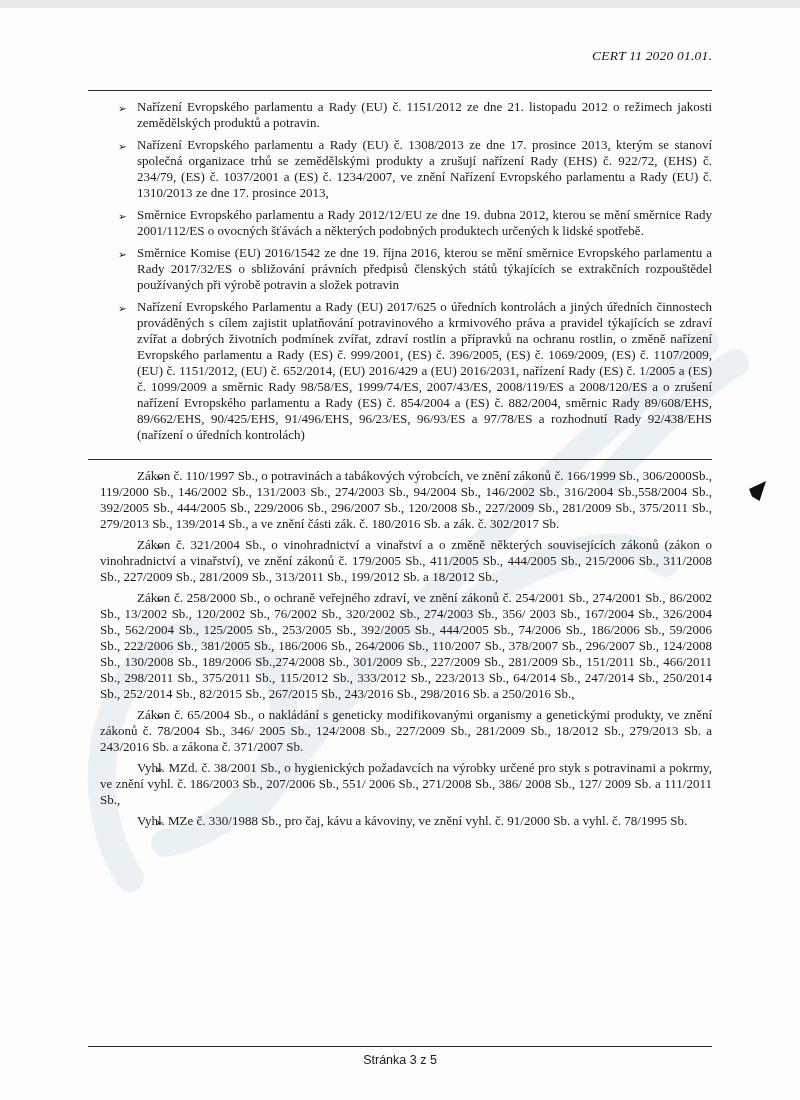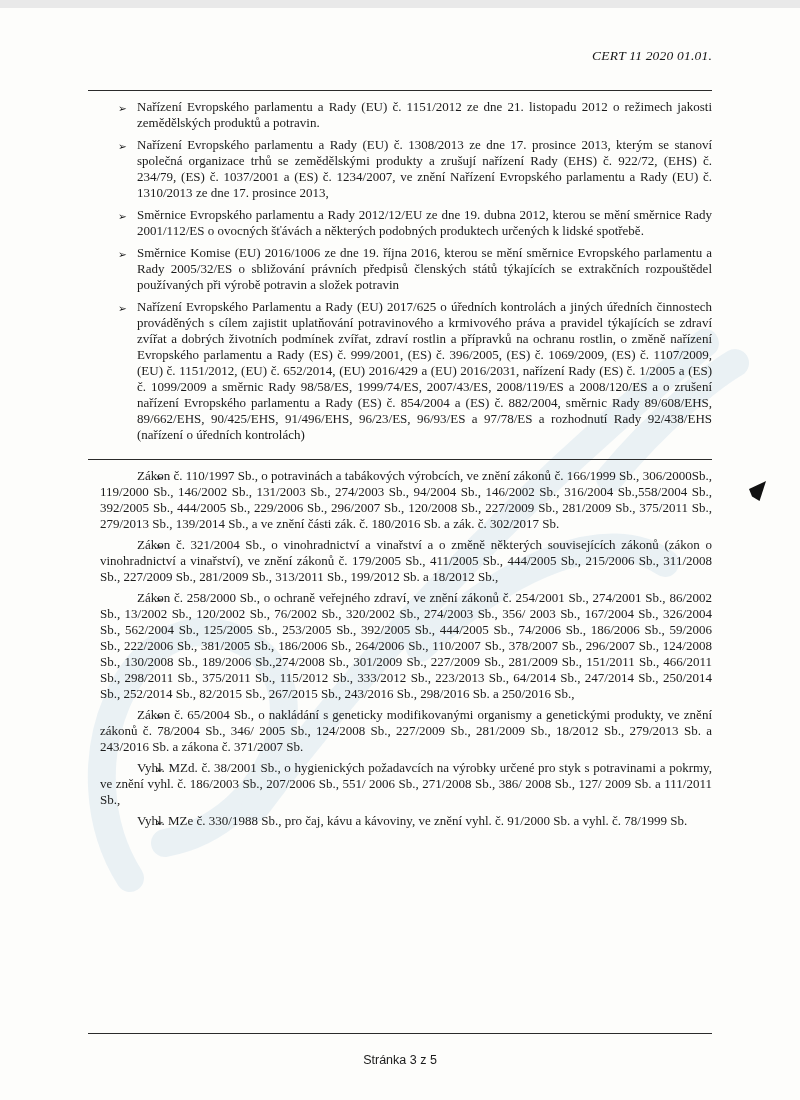--- a/index.html
+++ b/index.html
@@ -51,21 +51,21 @@
   }
   .b { font-weight:normal; }
   .rule-mid {
     border-top:1.4px solid #2b2b2b;
     margin:16px 0 8px 0;
   }
   .footer {
     position:absolute; left:88px; right:88px; bottom:41px;
     border-top:1.4px solid #2b2b2b;
     text-align:center;
-    padding-top:19px;
+    padding-top:6px;
     font-family:"Liberation Sans", sans-serif;
     font-size:12.5px;
     color:#1b1b1b;
   }
   .scan-mark {
     position:absolute; top:473px; right:34px;
     width:17px; height:20px;
     background:#121212;
     clip-path:polygon(0 40%, 100% 0, 62% 100%, 18% 78%);
   }
@@ -86,31 +86,31 @@
 
   <div class="header">CERT 11 2020 01.01.</div>
 
   <div class="top-rule"></div>
 
   <div class="body-content">
       <div class="section section-0">
         <div class="item"><span class="marker">➢</span><span class="b">Nařízení Evropského parlamentu a Rady (EU) č. 1151/2012</span><span class="n"> ze dne 21. listopadu 2012 o režimech jakosti zemědělských produktů a potravin.</span></div>
         <div class="item"><span class="marker">➢</span><span class="b">Nařízení Evropského parlamentu a Rady (EU) č. 1308/2013</span><span class="n"> ze dne 17. prosince 2013, kterým se stanoví společná organizace trhů se zemědělskými produkty a zrušují nařízení Rady (EHS) č. 922/72, (EHS) č. 234/79, (ES) č. 1037/2001 a (ES) č. 1234/2007, ve znění Nařízení Evropského parlamentu a Rady (EU) č. </span><span class="b">1310/2013</span><span class="n"> ze dne 17. prosince 2013,</span></div>
         <div class="item"><span class="marker">➢</span><span class="b">Směrnice Evropského parlamentu a Rady 2012/12/EU</span><span class="n"> ze dne 19. dubna 2012, kterou se mění směrnice Rady 2001/112/ES o ovocných šťávách a některých podobných produktech určených k lidské spotřebě.</span></div>
-        <div class="item"><span class="marker">➢</span><span class="b">Směrnice Komise (EU) 2016/1006</span><span class="n"> ze dne 19. října 2016, kterou se mění směrnice Evropského parlamentu a Rady 2005/32/ES o sbližování právních předpisů členských států týkajících se extrakčních rozpouštědel používaných při výrobě potravin a složek potravin</span></div>
+        <div class="item"><span class="marker">➢</span><span class="b">Směrnice Komise (EU) 2016/1542</span><span class="n"> ze dne 19. října 2016, kterou se mění směrnice Evropského parlamentu a Rady 2017/32/ES o sbližování právních předpisů členských států týkajících se extrakčních rozpouštědel používaných při výrobě potravin a složek potravin</span></div>
         <div class="item"><span class="marker">➢</span><span class="b">Nařízení Evropského Parlamentu a Rady (EU) 2017/625 o úředních kontrolách</span><span class="n"> a jiných úředních činnostech prováděných s cílem zajistit uplatňování potravinového a krmivového práva a pravidel týkajících se zdraví zvířat a dobrých životních podmínek zvířat, zdraví rostlin a přípravků na ochranu rostlin, o změně nařízení Evropského parlamentu a Rady (ES) č. 999/2001, (ES) č. 396/2005, (ES) č. 1069/2009, (ES) č. 1107/2009, (EU) č. 1151/2012, (EU) č. 652/2014, (EU) 2016/429 a (EU) 2016/2031, nařízení Rady (ES) č. 1/2005 a (ES) č. 1099/2009 a směrnic Rady 98/58/ES, 1999/74/ES, 2007/43/ES, 2008/119/ES a 2008/120/ES a o zrušení nařízení Evropského parlamentu a Rady (ES) č. 854/2004 a (ES) č. 882/2004, směrnic Rady 89/608/EHS, 89/662/EHS, 90/425/EHS, 91/496/EHS, 96/23/ES, 96/93/ES a 97/78/ES a rozhodnutí Rady 92/438/EHS (nařízení o úředních kontrolách)</span></div>
       </div>
       <div class="rule-mid"></div>
       <div class="section section-1">
         <div class="item"><span class="marker">➢</span><span class="b">Zákon č. 110/1997 Sb., o potravinách a tabákových výrobcích,</span><span class="n"> ve znění zákonů č. 166/1999 Sb., 306/2000Sb., 119/2000 Sb., 146/2002 Sb., 131/2003 Sb., 274/2003 Sb., 94/2004 Sb., 146/2002 Sb., 316/2004 Sb.,558/2004 Sb., 392/2005 Sb., 444/2005 Sb., 229/2006 Sb., 296/2007 Sb., 120/2008 Sb., 227/2009 Sb., 281/2009 Sb., 375/2011 Sb., 279/2013 Sb., 139/2014 Sb., a ve znění části zák. č. 180/2016 Sb. a </span><span class="b">zák. č. 302/2017 Sb.</span></div>
         <div class="item"><span class="marker">➢</span><span class="b">Zákon č. 321/2004 Sb., o vinohradnictví a vinařství</span><span class="n"> a o změně některých souvisejících zákonů (zákon o vinohradnictví a vinařství), ve znění zákonů č. 179/2005 Sb., 411/2005 Sb., 444/2005 Sb., 215/2006 Sb., 311/2008 Sb., 227/2009 Sb., 281/2009 Sb., 313/2011 Sb., 199/2012 Sb. a 18/2012 Sb.,</span></div>
         <div class="item"><span class="marker">➢</span><span class="b">Zákon č. 258/2000 Sb., o ochraně veřejného zdraví</span><span class="n">, ve znění zákonů č. 254/2001 Sb., 274/2001 Sb., 86/2002 Sb., 13/2002 Sb., 120/2002 Sb., 76/2002 Sb., 320/2002 Sb., 274/2003 Sb., 356/ 2003 Sb., 167/2004 Sb., 326/2004 Sb., 562/2004 Sb., 125/2005 Sb., 253/2005 Sb., 392/2005 Sb., 444/2005 Sb., 74/2006 Sb., 186/2006 Sb., 59/2006 Sb., 222/2006 Sb., 381/2005 Sb., 186/2006 Sb., 264/2006 Sb., 110/2007 Sb., 378/2007 Sb., 296/2007 Sb., 124/2008 Sb., 130/2008 Sb., 189/2006 Sb.,274/2008 Sb., 301/2009 Sb., 227/2009 Sb., 281/2009 Sb., 151/2011 Sb., 466/2011 Sb., 298/2011 Sb., 375/2011 Sb., 115/2012 Sb., 333/2012 Sb., 223/2013 Sb., 64/2014 Sb., 247/2014 Sb., 250/2014 Sb., 252/2014 Sb., 82/2015 Sb., 267/2015 Sb., 243/2016 Sb., 298/2016 Sb. a 250/2016 Sb.,</span></div>
         <div class="item"><span class="marker">➢</span><span class="b">Zákon č. 65/2004 Sb., o nakládání s geneticky modifikovanými organismy a genetickými produkty</span><span class="n">, ve znění zákonů č. 78/2004 Sb., 346/ 2005 Sb., 124/2008 Sb., 227/2009 Sb., 281/2009 Sb., 18/2012 Sb., 279/2013 Sb. a 243/2016 Sb. </span><span class="b">a zákona č. 371/2007 Sb.</span></div>
         <div class="item"><span class="marker">➢</span><span class="b">Vyhl. MZd. č. 38/2001 Sb., o hygienických požadavcích na výrobky určené pro styk s potravinami a pokrmy</span><span class="n">, ve znění vyhl. č. 186/2003 Sb., 207/2006 Sb., 551/ 2006 Sb., 271/2008 Sb., 386/ 2008 Sb., 127/ 2009 Sb. a 111/2011 Sb.,</span></div>
-        <div class="item"><span class="marker">➢</span><span class="b">Vyhl. MZe č. 330/1988 Sb., pro čaj, kávu a kávoviny</span><span class="n">, ve znění vyhl. č. 91/2000 Sb. a vyhl. č. 78/1999 Sb.</span></div>
+        <div class="item"><span class="marker">➢</span><span class="b">Vyhl. MZe č. 330/1988 Sb., pro čaj, kávu a kávoviny</span><span class="n">, ve znění vyhl. č. 91/2000 Sb. a vyhl. č. 78/1995 Sb.</span></div>
       </div>
     </div>
 
   <div class="scan-mark"></div>
 
   <div class="footer">
     <span><span class="n">Stránka </span><span class="b">3</span><span class="n"> z </span><span class="b">5</span></span>
   </div>
 
 </div>

